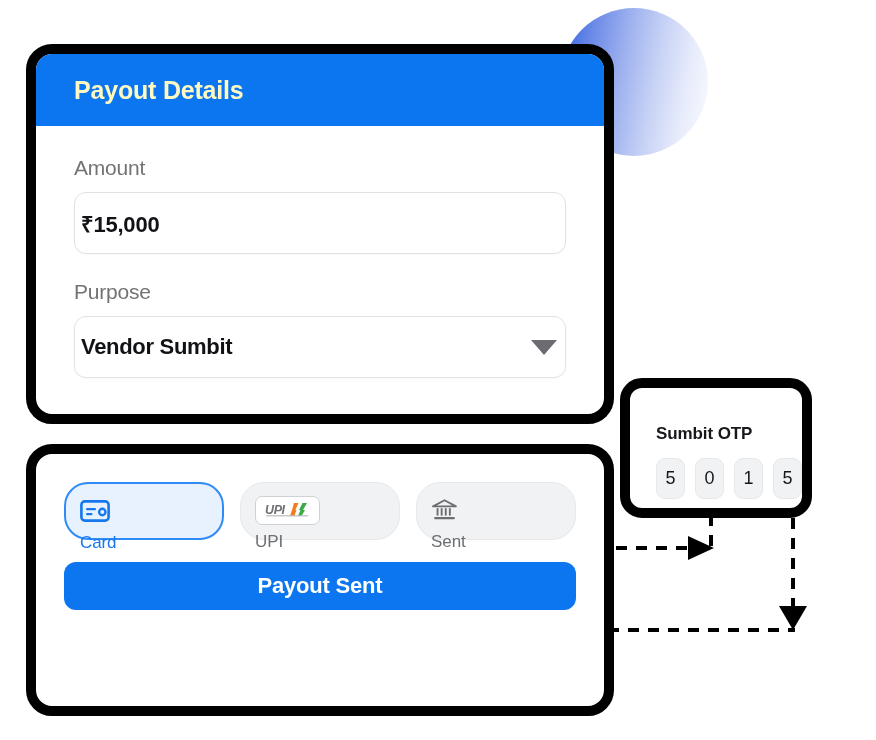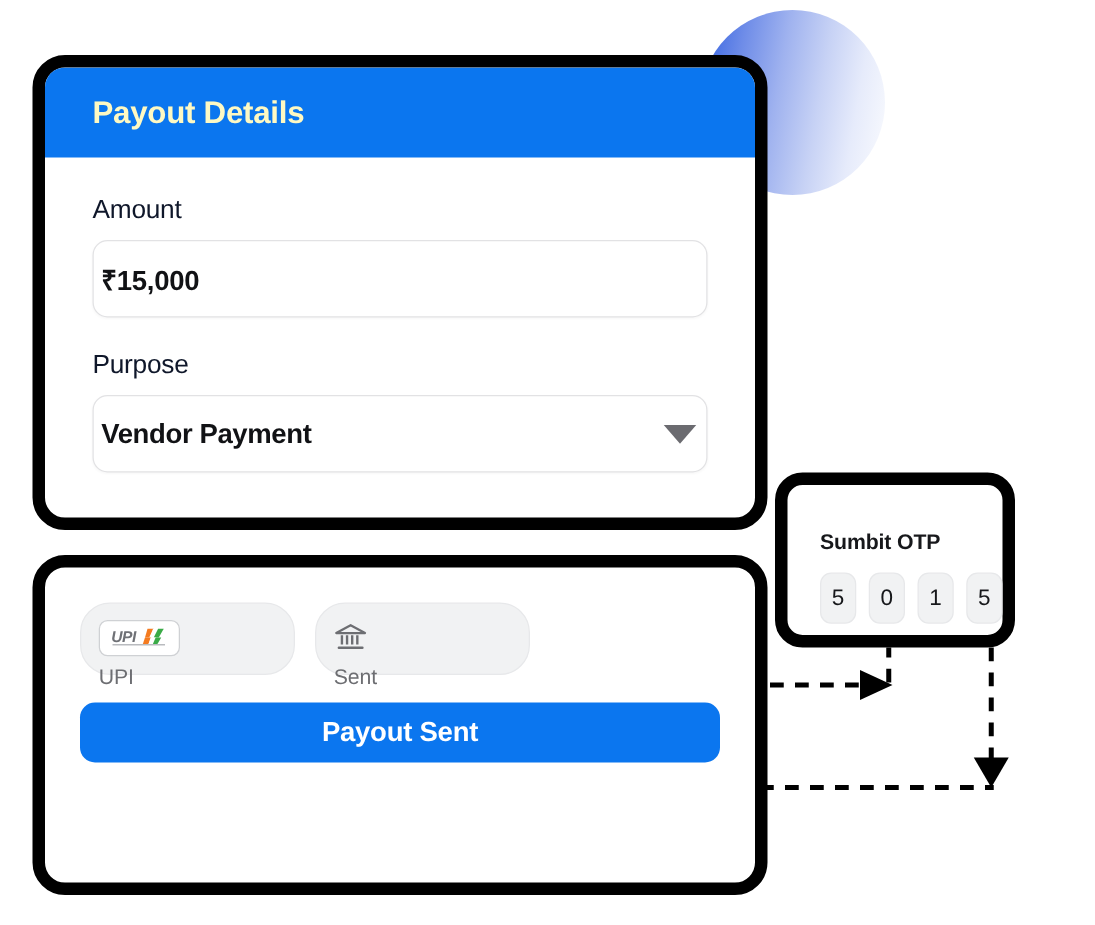--- a/index.html
+++ b/index.html
@@ -67,21 +67,21 @@
   .card-header-title {
     color: #fef9c3;
     font-size: 25px;
     font-weight: bold;
     letter-spacing: -0.2px;
   }
   .card-body {
     padding: 30px 38px 0 38px;
   }
   .field-label {
-    color: #0f172a;
+    color: #737373;
     font-size: 21px;
     margin-bottom: 12px;
     letter-spacing: -0.2px;
   }
   .field-box {
     height: 62px;
     border: 1.5px solid #e2e2e4;
     border-radius: 12px;
     background: #ffffff;
     display: flex;
@@ -252,31 +252,42 @@
 
       <div class="field-label">Amount</div>
       <div class="field-box">
         <span class="field-value">₹15,000</span>
       </div>
 
       <div class="field-gap"></div>
 
       <div class="field-label">Purpose</div>
       <div class="field-box select-box">
-        <span class="select-value">Vendor Payment</span>
+        <span class="select-value">Vendor Sumbit</span>
         <span class="caret"></span>
       </div>
 
     </div>
   </div>
 
   <div class="okard" id="payment-method-card">
 
     <div class="method-row">
 
+      <div class="method-tile active">
+        <div class="method-icon">
+          <svg width="30" height="22" viewBox="0 0 30 22" fill="none">
+            <rect x="1.4" y="1.4" width="27.2" height="19.2" rx="3.4" stroke="#1678ec" stroke-width="2.6"></rect>
+            <rect x="6" y="8" width="10" height="2.3" rx="1.1" fill="#1678ec"></rect>
+            <rect x="6" y="13" width="6.5" height="2.3" rx="1.1" fill="#1678ec"></rect>
+            <circle cx="22.3" cy="12" r="3.2" stroke="#1678ec" stroke-width="2.4"></circle>
+          </svg>
+        </div>
+        <div class="method-label">Card</div>
+      </div>
 
       <div class="method-tile">
         <div class="method-icon">
           <div class="upi-mark">
             <svg width="50" height="18" viewBox="0 0 50 18">
               <text x="2" y="12.5" font-family="'Liberation Sans', sans-serif" font-size="12.5" font-weight="bold" font-style="italic" fill="#6f7176" letter-spacing="-0.4">UPI</text>
               <polygon points="31,2 36,2 32.5,9 29,9" fill="#f47b20"></polygon>
               <polygon points="35.5,2 40,2 36,9 32.5,9" fill="#ffffff"></polygon>
               <polygon points="39.5,2 44,2 40,9 36,9" fill="#3aab47"></polygon>
               <polygon points="29,9 34,9 31.5,15 27,15" fill="#f47b20"></polygon>

